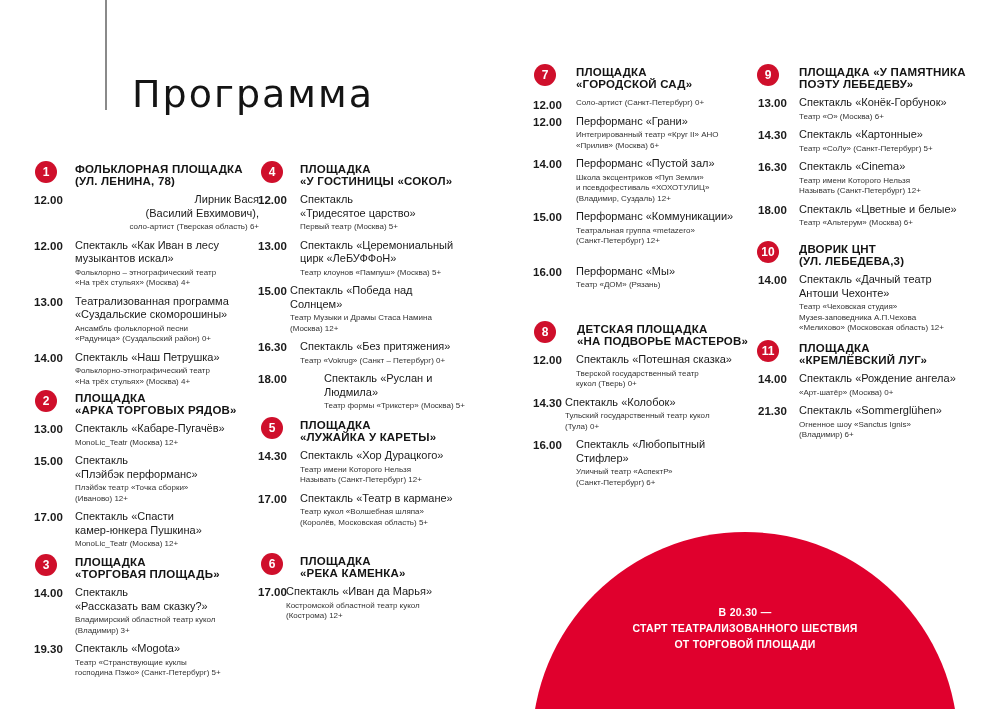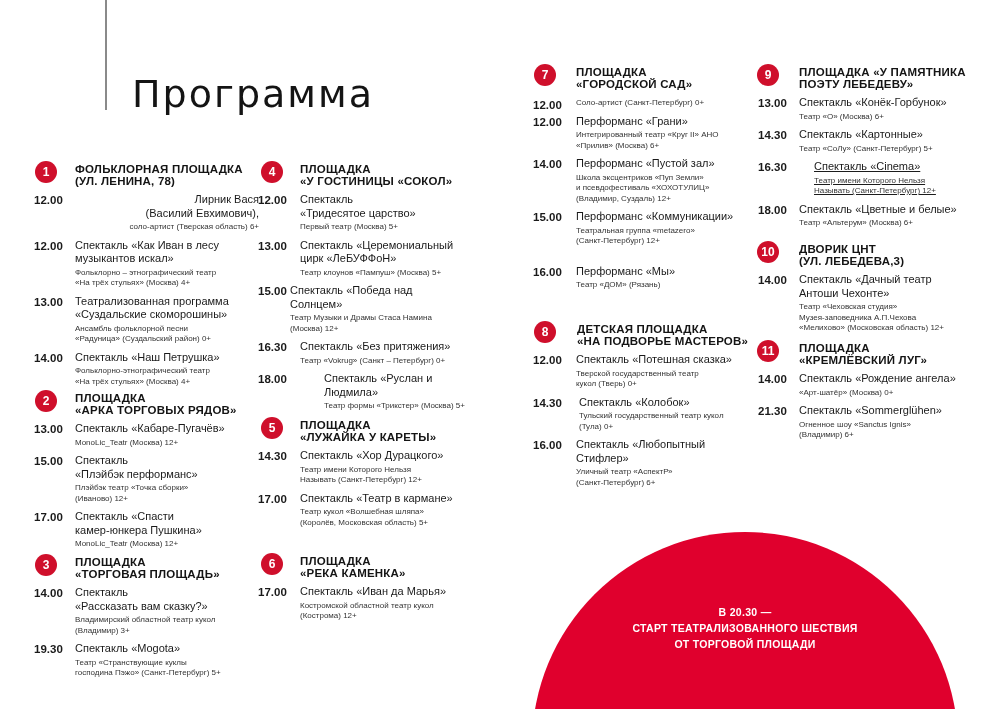--- a/index.html
+++ b/index.html
@@ -204,21 +204,21 @@
       </div>
     </div>
     <div class="venue" style="left: 258px; top: 555px; width: 225px;">
       <div class="vhead">
         <div class="badge" style="left: 3px; top: -2px;">6</div>
         <div class="vtitle" style="left: 42px; white-space: pre-line;">ПЛОЩАДКА
 «РЕКА КАМЕНКА»</div>
       </div>
       <div class="ev">
         <div class="time">17.00</div>
-        <div style="margin-left: 42px;">
+        <div style="margin-left: 28px;">
           <div class="etitle">Спектакль «Иван да Марья»</div>
           <div class="edesc">Костромской областной театр кукол
 (Кострома) 12+</div>
         </div>
       </div>
     </div>
     <div class="venue" style="left: 533px; top: 66px; width: 225px;">
       <div class="vhead">
         <div class="badge" style="left: 1px; top: -2px;">7</div>
         <div class="vtitle" style="left: 43px; white-space: pre-line;">ПЛОЩАДКА
@@ -272,21 +272,21 @@
       <div class="ev">
         <div class="time">12.00</div>
         <div style="margin-left: 43px;">
           <div class="etitle">Спектакль «Потешная сказка»</div>
           <div class="edesc">Тверской государственный театр
 кукол (Тверь) 0+</div>
         </div>
       </div>
       <div class="ev">
         <div class="time">14.30</div>
-        <div style="margin-left: 46px;">
+        <div style="margin-left: 32px;">
           <div class="etitle">Спектакль «Колобок»</div>
           <div class="edesc">Тульский государственный театр кукол
 (Тула) 0+</div>
         </div>
       </div>
       <div class="ev">
         <div class="time">16.00</div>
         <div style="margin-left: 43px;">
           <div class="etitle">Спектакль «Любопытный
 Стифлер»</div>
@@ -310,21 +310,21 @@
       </div>
       <div class="ev">
         <div class="time">14.30</div>
         <div style="margin-left: 41px;">
           <div class="etitle">Спектакль «Картонные»</div>
           <div class="edesc">Театр «СоЛу» (Санкт-Петербург) 5+</div>
         </div>
       </div>
       <div class="ev">
         <div class="time">16.30</div>
-        <div style="margin-left: 56px; text-decoration: underline;">
+        <div style="margin-left: 41px;">
           <div class="etitle">Спектакль «Cinema»</div>
           <div class="edesc">Театр имени Которого Нельзя
 Называть (Санкт-Петербург) 12+</div>
         </div>
       </div>
       <div class="ev">
         <div class="time">18.00</div>
         <div style="margin-left: 41px;">
           <div class="etitle">Спектакль «Цветные и белые»</div>
           <div class="edesc">Театр «Альтерум» (Москва) 6+</div>

